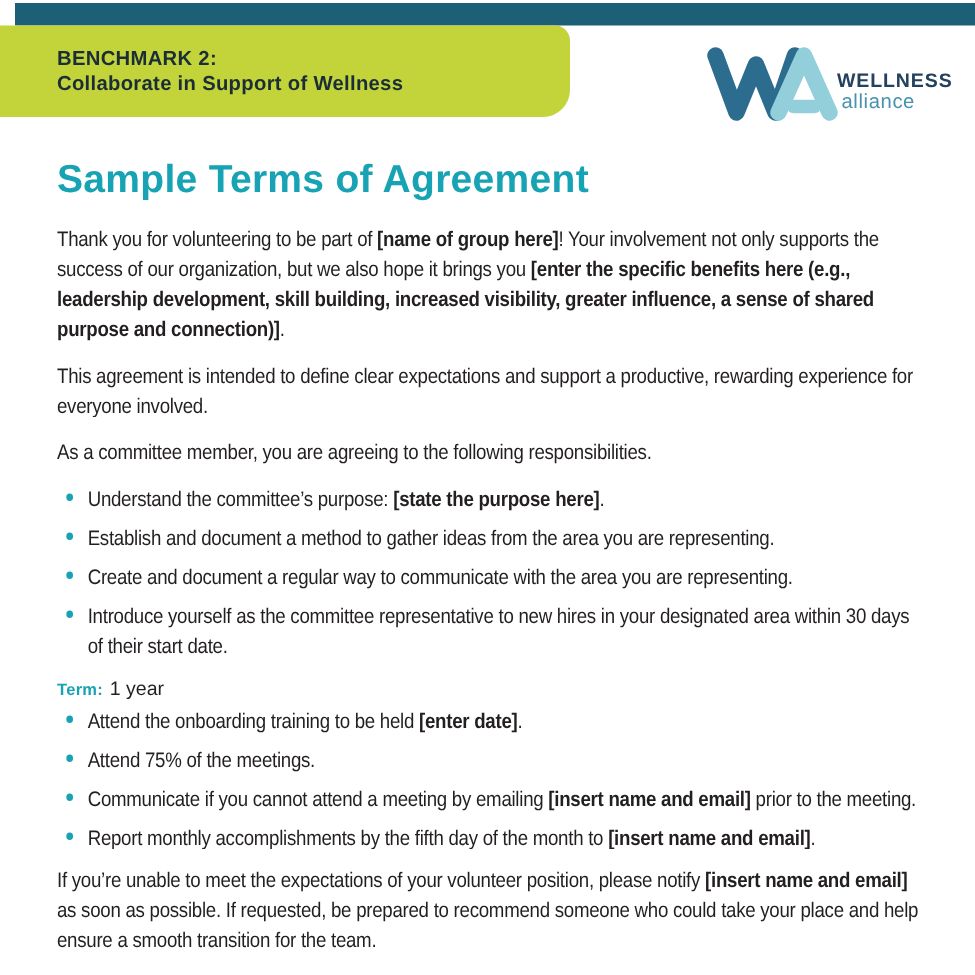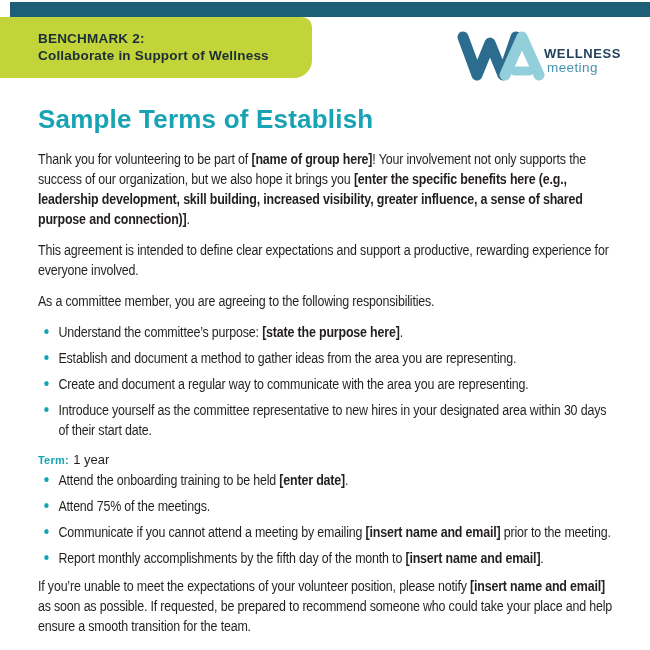--- a/index.html
+++ b/index.html
@@ -18,38 +18,38 @@
     position: absolute;
     top: 2px; left: 10px; right: 0;
     height: 15px;
     background: #1d5f77;
   }
 
   
   .benchmark-box {
     position: absolute;
     top: 17px; left: 0;
-    width: 312px; height: 61px;
+    width: 380px; height: 61px;
     background: #c2d43a;
     border-radius: 0 10px 18px 0;
     box-sizing: border-box;
     padding: 13px 10px 0 38px;
   }
   .benchmark-box .bm-line {
     font-size: 13.5px;
     font-weight: bold;
     line-height: 17px;
     color: #1b2d36;
     letter-spacing: 0.2px;
   }
 
   
   .logo {
     position: absolute;
-    top: 30px; left: 456px;
+    top: 30px; left: 470px;
     display: flex;
     align-items: flex-start;
   }
   .logo-mark { display: block; }
   .logo-text { margin-left: -4px; padding-top: 17px; }
   .logo-text .wt-top {
     font-size: 13px; font-weight: bold; letter-spacing: 0.6px;
     color: #24415e; line-height: 13px;
   }
   .logo-text .wt-bottom {
@@ -136,27 +136,27 @@
   </div>
 
   <div class="logo">
     <svg class="logo-mark" width="92" height="52" viewBox="0 0 92 52">
       <polyline points="7,7 21,45 34,13 47,45 60,7" fill="none" stroke="#2c6c8e" stroke-width="11" stroke-linecap="round" stroke-linejoin="round"></polyline>
       <polyline points="49,45 66,7 83,45" fill="none" stroke="#92cfda" stroke-width="11" stroke-linecap="round" stroke-linejoin="round"></polyline>
       <line x1="59" y1="41" x2="73" y2="41" stroke="#92cfda" stroke-width="9" stroke-linecap="round"></line>
     </svg>
     <div class="logo-text">
       <div class="wt-top">WELLNESS</div>
-      <div class="wt-bottom">meeting</div>
+      <div class="wt-bottom">alliance</div>
     </div>
   </div>
 
   <div class="content">
 
-    <h1 class="doc-title">Sample Terms of Establish</h1>
+    <h1 class="doc-title">Sample Terms of Agreement</h1>
 
     <p class="body cx"><span>Thank you for volunteering to be part of </span><b>[name of group here]</b><span>! Your involvement not only supports the success of our organization, but we also hope it brings you </span><b>[enter the specific benefits here (e.g., leadership development, skill building, increased visibility, greater influence, a sense of shared purpose and connection)]</b><span>.</span></p>
 
     <p class="body cx"><span>This agreement is intended to define clear expectations and support a productive, rewarding experience for everyone involved.</span></p>
 
     <p class="body cx"><span>As a committee member, you are agreeing to the following responsibilities.</span></p>
 
     <ul class="dots cx">
       <li>
         <span class="dot"></span>

